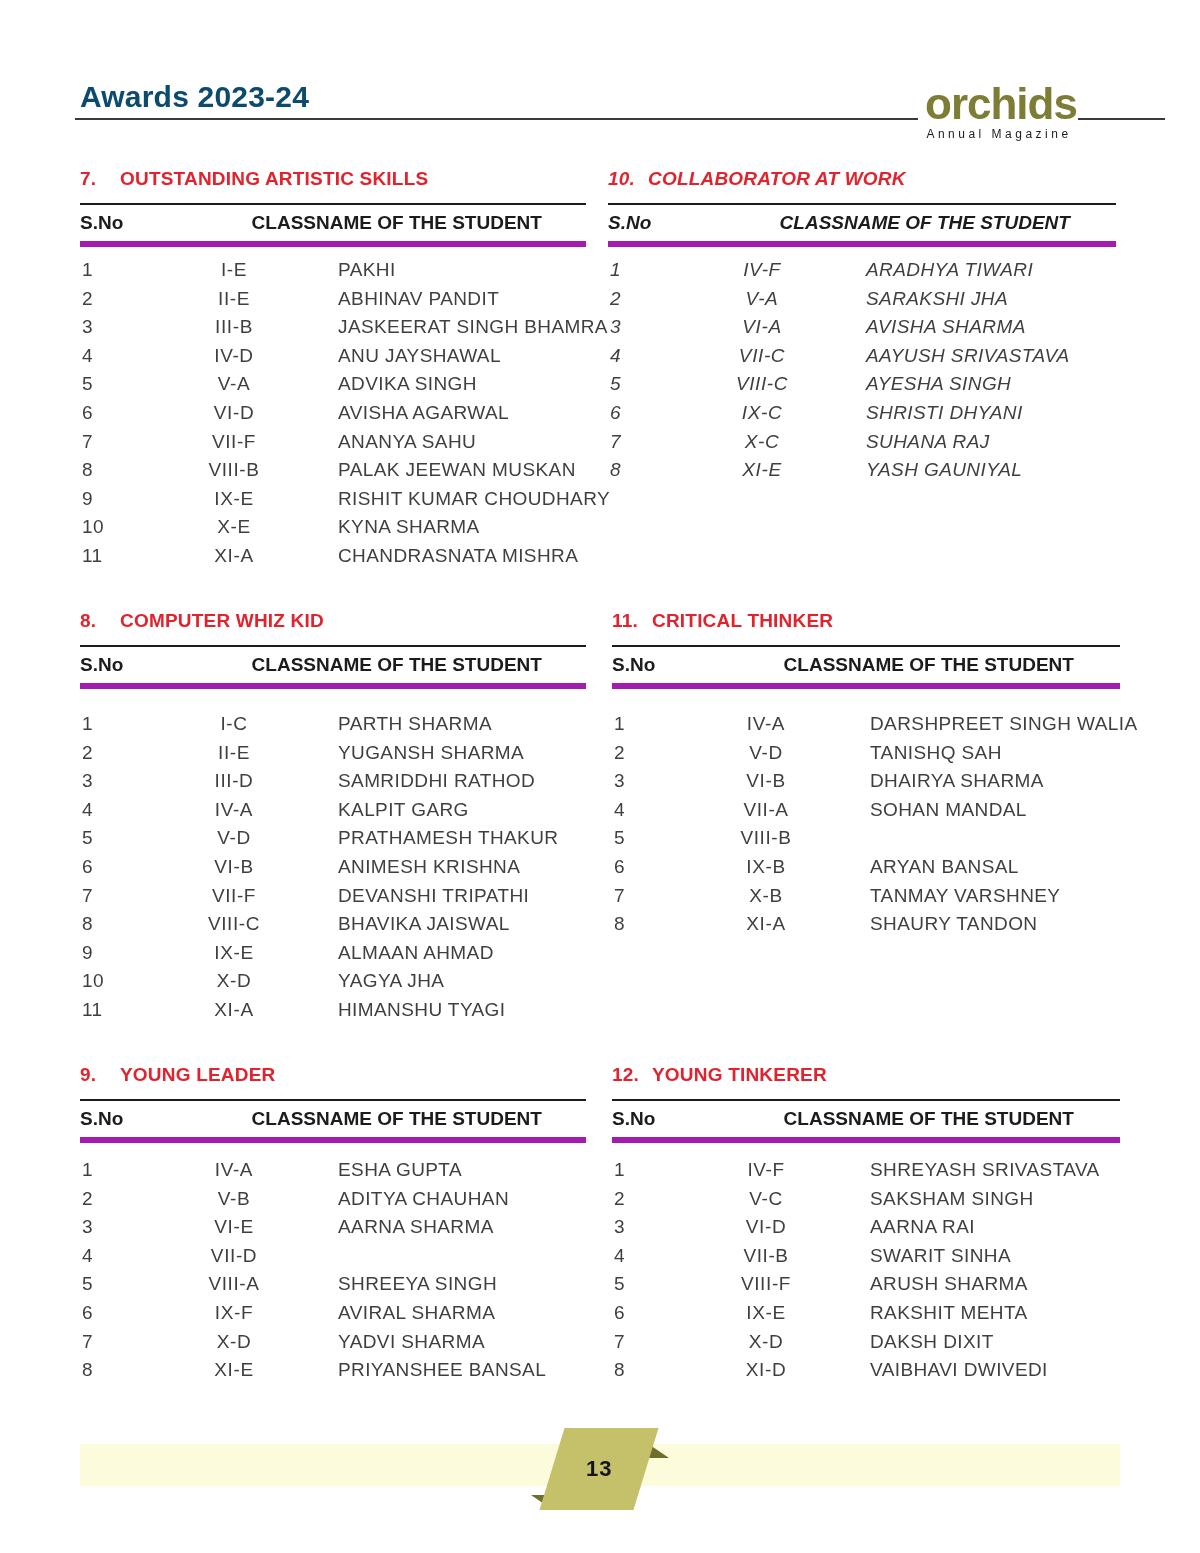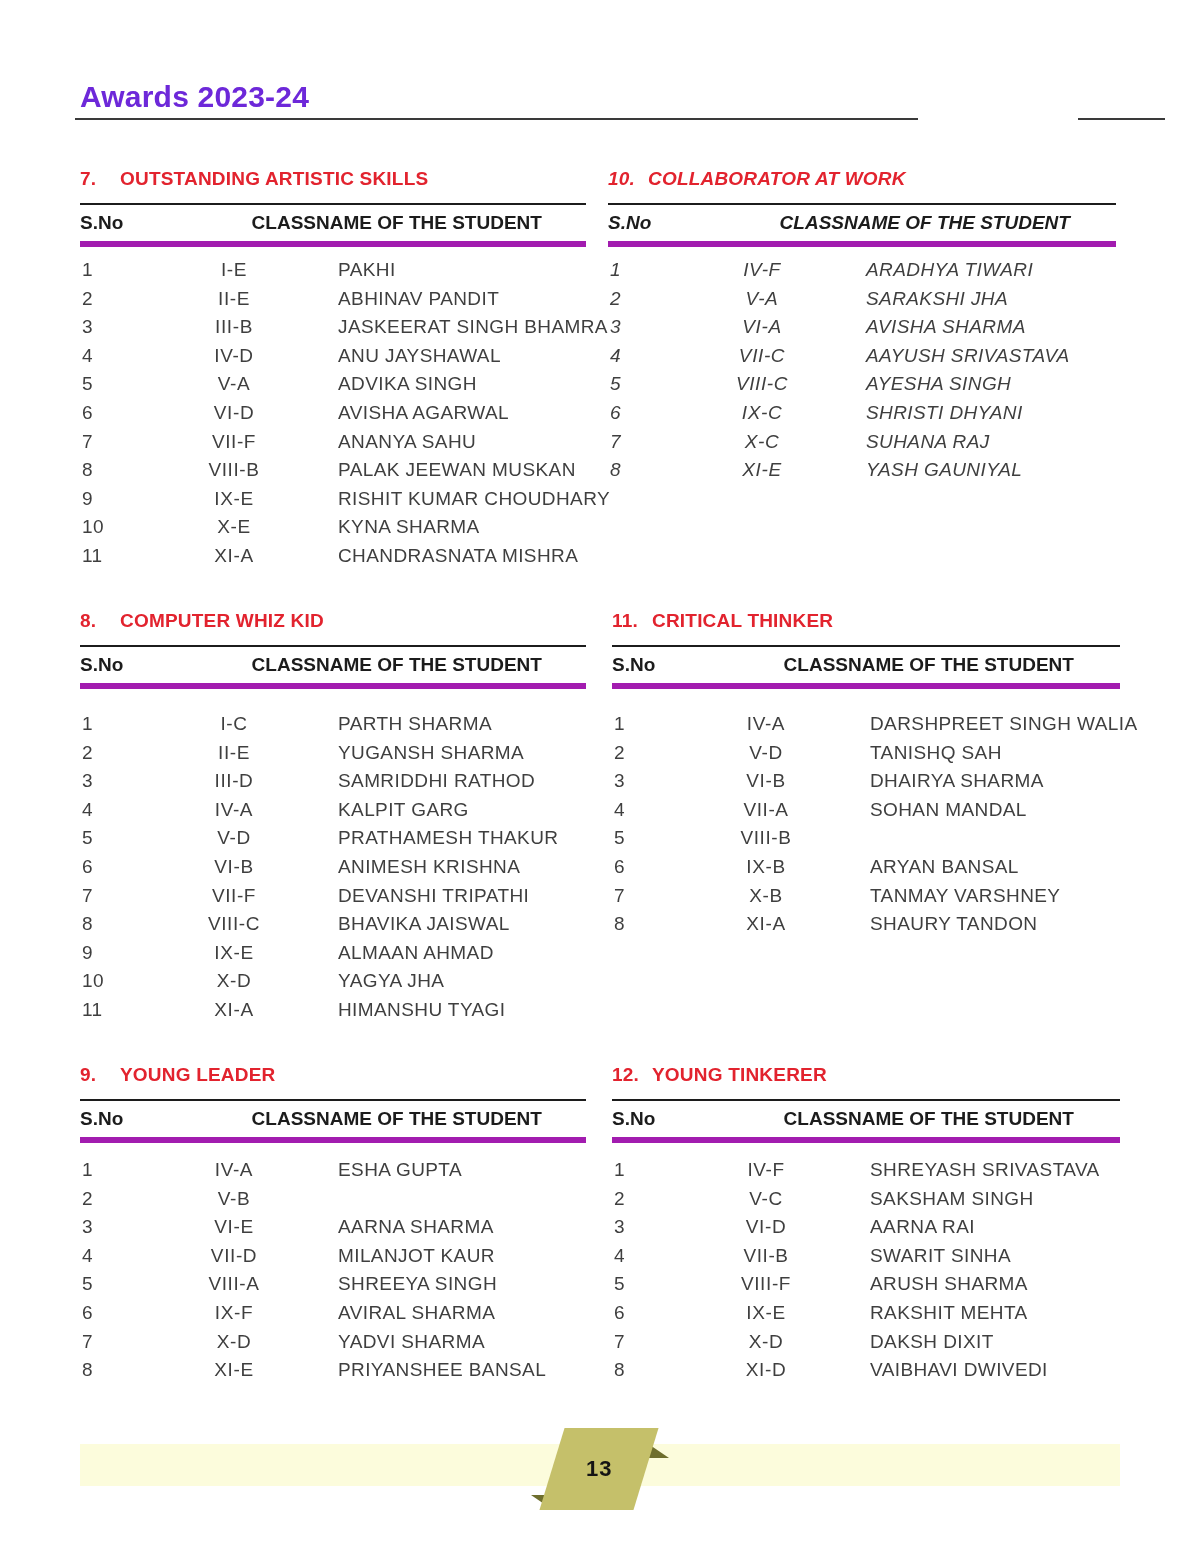--- a/index.html
+++ b/index.html
@@ -7,21 +7,21 @@
     position:relative;
     width:1200px; height:1553px;
     background:#ffffff;
     font-family:"Liberation Sans", sans-serif;
     overflow:hidden;
   }
 
   
   .page-title {
     position:absolute; left:80px; top:80px;
-    font-size:30px; font-weight:bold; color:#6d28d9; letter-spacing:0.2px;
+    font-size:30px; font-weight:bold; color:#0c4a6e; letter-spacing:0.2px;
   }
   .rule-left  { position:absolute; left:75px;  top:118px; width:843px; height:2px; background:#3a3a3a; }
   .rule-right { position:absolute; left:1078px; top:118px; width:87px; height:2px; background:#3a3a3a; }
   .logo { position:absolute; left:925px; top:82px; width:148px; text-align:center; }
   .logo-word {
     font-size:44px; font-weight:bold; color:#7d7d35;
     letter-spacing:-1px; line-height:44px; display:block; text-align:center;
   }
   .logo-sub {
     display:block; margin-top:1px;
@@ -78,20 +78,24 @@
   }
 </style>
 </head>
 <body>
 
 <div class="page">
 
   <div class="page-title">Awards 2023-24</div>
   <div class="rule-left"></div>
   <div class="rule-right"></div>
+  <div class="logo">
+    <span class="logo-word">orchids</span>
+    <span class="logo-sub">Annual Magazine</span>
+  </div>
 
   <div id="sections-root">
       <section class="award" style="left: 80px; top: 168px; width: 506px;">
         <h2>
           <span class="num">7.</span>
           <span class="ttl">OUTSTANDING ARTISTIC SKILLS</span>
         </h2>
         <div class="thead">
           <span class="c1">S.No</span>
           <span class="c2">CLASS</span>
@@ -340,30 +344,30 @@
         </div>
         <div class="tbody gap-md">
           <div class="trow">
             <span class="c1">1</span>
             <span class="c2">IV-A</span>
             <span class="c3">ESHA GUPTA</span>
           </div>
           <div class="trow">
             <span class="c1">2</span>
             <span class="c2">V-B</span>
+            <span class="c3">ADITYA CHAUHAN</span>
           </div>
           <div class="trow">
             <span class="c1">3</span>
             <span class="c2">VI-E</span>
             <span class="c3">AARNA SHARMA</span>
           </div>
           <div class="trow">
             <span class="c1">4</span>
             <span class="c2">VII-D</span>
-            <span class="c3">MILANJOT KAUR</span>
           </div>
           <div class="trow">
             <span class="c1">5</span>
             <span class="c2">VIII-A</span>
             <span class="c3">SHREEYA SINGH</span>
           </div>
           <div class="trow">
             <span class="c1">6</span>
             <span class="c2">IX-F</span>
             <span class="c3">AVIRAL SHARMA</span>

